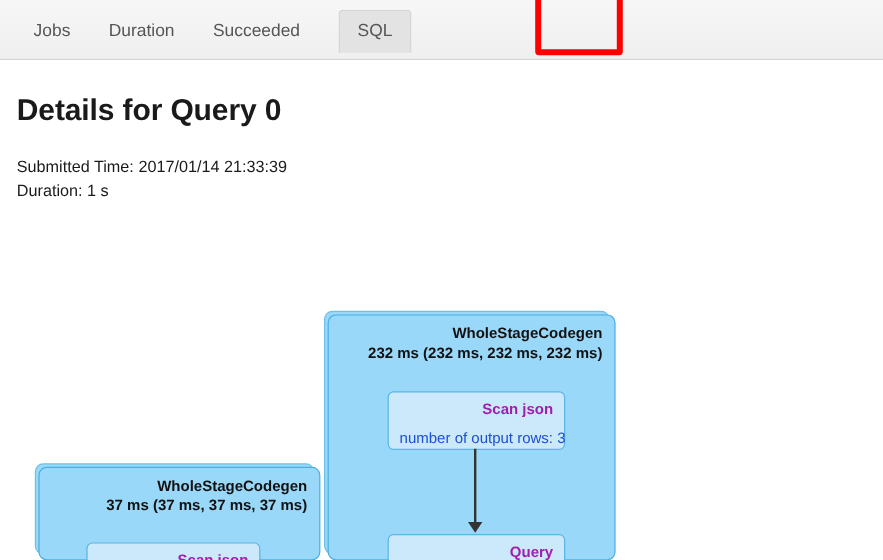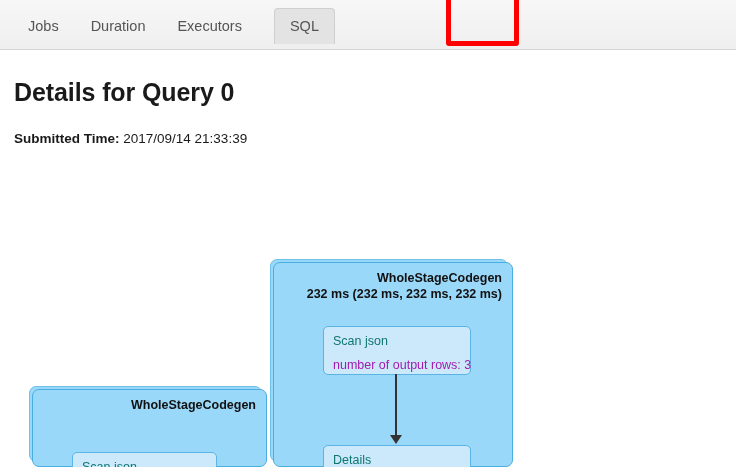--- a/index.html
+++ b/index.html
@@ -88,21 +88,21 @@
   }
   #summary {
     position: absolute;
     left: 14px;
     top: 78px;
     font-size: 13.5px;
     color: #1a1a1a;
     line-height: 20px;
   }
   #summary .row { white-space: nowrap; }
-  #summary .lbl { font-weight: bold; }
+  #summary .lbl { font-weight: normal; }
   #summary .val { font-weight: normal; }
   #summary a.joblink {
     color: #0088cc;
     text-decoration: none;
     cursor: pointer;
   }
 
   
   #dag {
     position: absolute;
@@ -148,29 +148,30 @@
   .op-node {
     position: absolute;
     background: #cbe9fb;
     border: 1px solid #5ab4e4;
     border-radius: 5px;
     box-sizing: border-box;
     padding: 7px 9px 0 9px;
   }
   .op-title {
     font-size: 12.5px;
-    font-weight: normal;
-    color: #0f766e;
+    font-weight: bold;
+    color: #a21caf;
     line-height: 15px;
     white-space: nowrap;
+    text-align: right;
   }
   .op-metric {
     font-size: 12.5px;
     font-weight: normal;
-    color: #a21caf;
+    color: #1d4ed8;
     line-height: 15px;
     margin-top: 9px;
     white-space: nowrap;
   }
 
   .edge {
     position: absolute;
     width: 2px;
     background: #333333;
   }
@@ -194,60 +195,65 @@
   #cluster-b { left: 32px; top: 188px; width: 235px; height: 78px; }
   #node-b-scan { left: 39px; top: 62px; width: 145px; height: 48px; }
 </style>
 </head>
 <body>
 
 <div id="navbar">
   <nav id="navtabs">
     <a class="navtab">Jobs</a>
     <a class="navtab">Duration</a>
-    <a class="navtab">Executors</a>
+    <a class="navtab">Succeeded</a>
     <a class="navtab active">SQL</a>
   </nav>
   <div id="sql-highlight"></div>
 </div>
 
 <div id="content">
 
   <h1 id="page-title">Details for Query 0</h1>
 
   <div id="summary">
     <div class="row">
       <span class="lbl">Submitted Time:</span>
-      <span class="val">2017/09/14 21:33:39</span>
+      <span class="val">2017/01/14 21:33:39</span>
+    </div>
+    <div class="row">
+      <span class="lbl">Duration:</span>
+      <span class="val">1 s</span>
     </div>
   </div>
 
   <div id="dag">
 
     <div id="cluster-a" class="stage-cluster">
       <div class="cluster-label">
         <span class="cname">WholeStageCodegen</span>
         <span class="cmetric">232 ms (232 ms, 232 ms, 232 ms)</span>
       </div>
       <div id="node-a-scan" class="op-node">
         <div class="op-title">Scan json</div>
         <div class="op-metric">number of output rows: 3</div>
       </div>
       <div id="node-a-filter" class="op-node">
-        <div class="op-title">Details</div>
+        <div class="op-title">Query</div>
 
       </div>
     </div>
 
     <div id="edge-a1" class="edge"></div>
     <div id="arrow-a1" class="arrowhead"></div>
 
     <div id="cluster-b" class="stage-cluster">
       <div class="cluster-label">
         <span class="cname">WholeStageCodegen</span>
+        <span class="cmetric">37 ms (37 ms, 37 ms, 37 ms)</span>
       </div>
       <div id="node-b-scan" class="op-node">
         <div class="op-title">Scan json</div>
 
       </div>
     </div>
 
   </div>
 </div>
 

